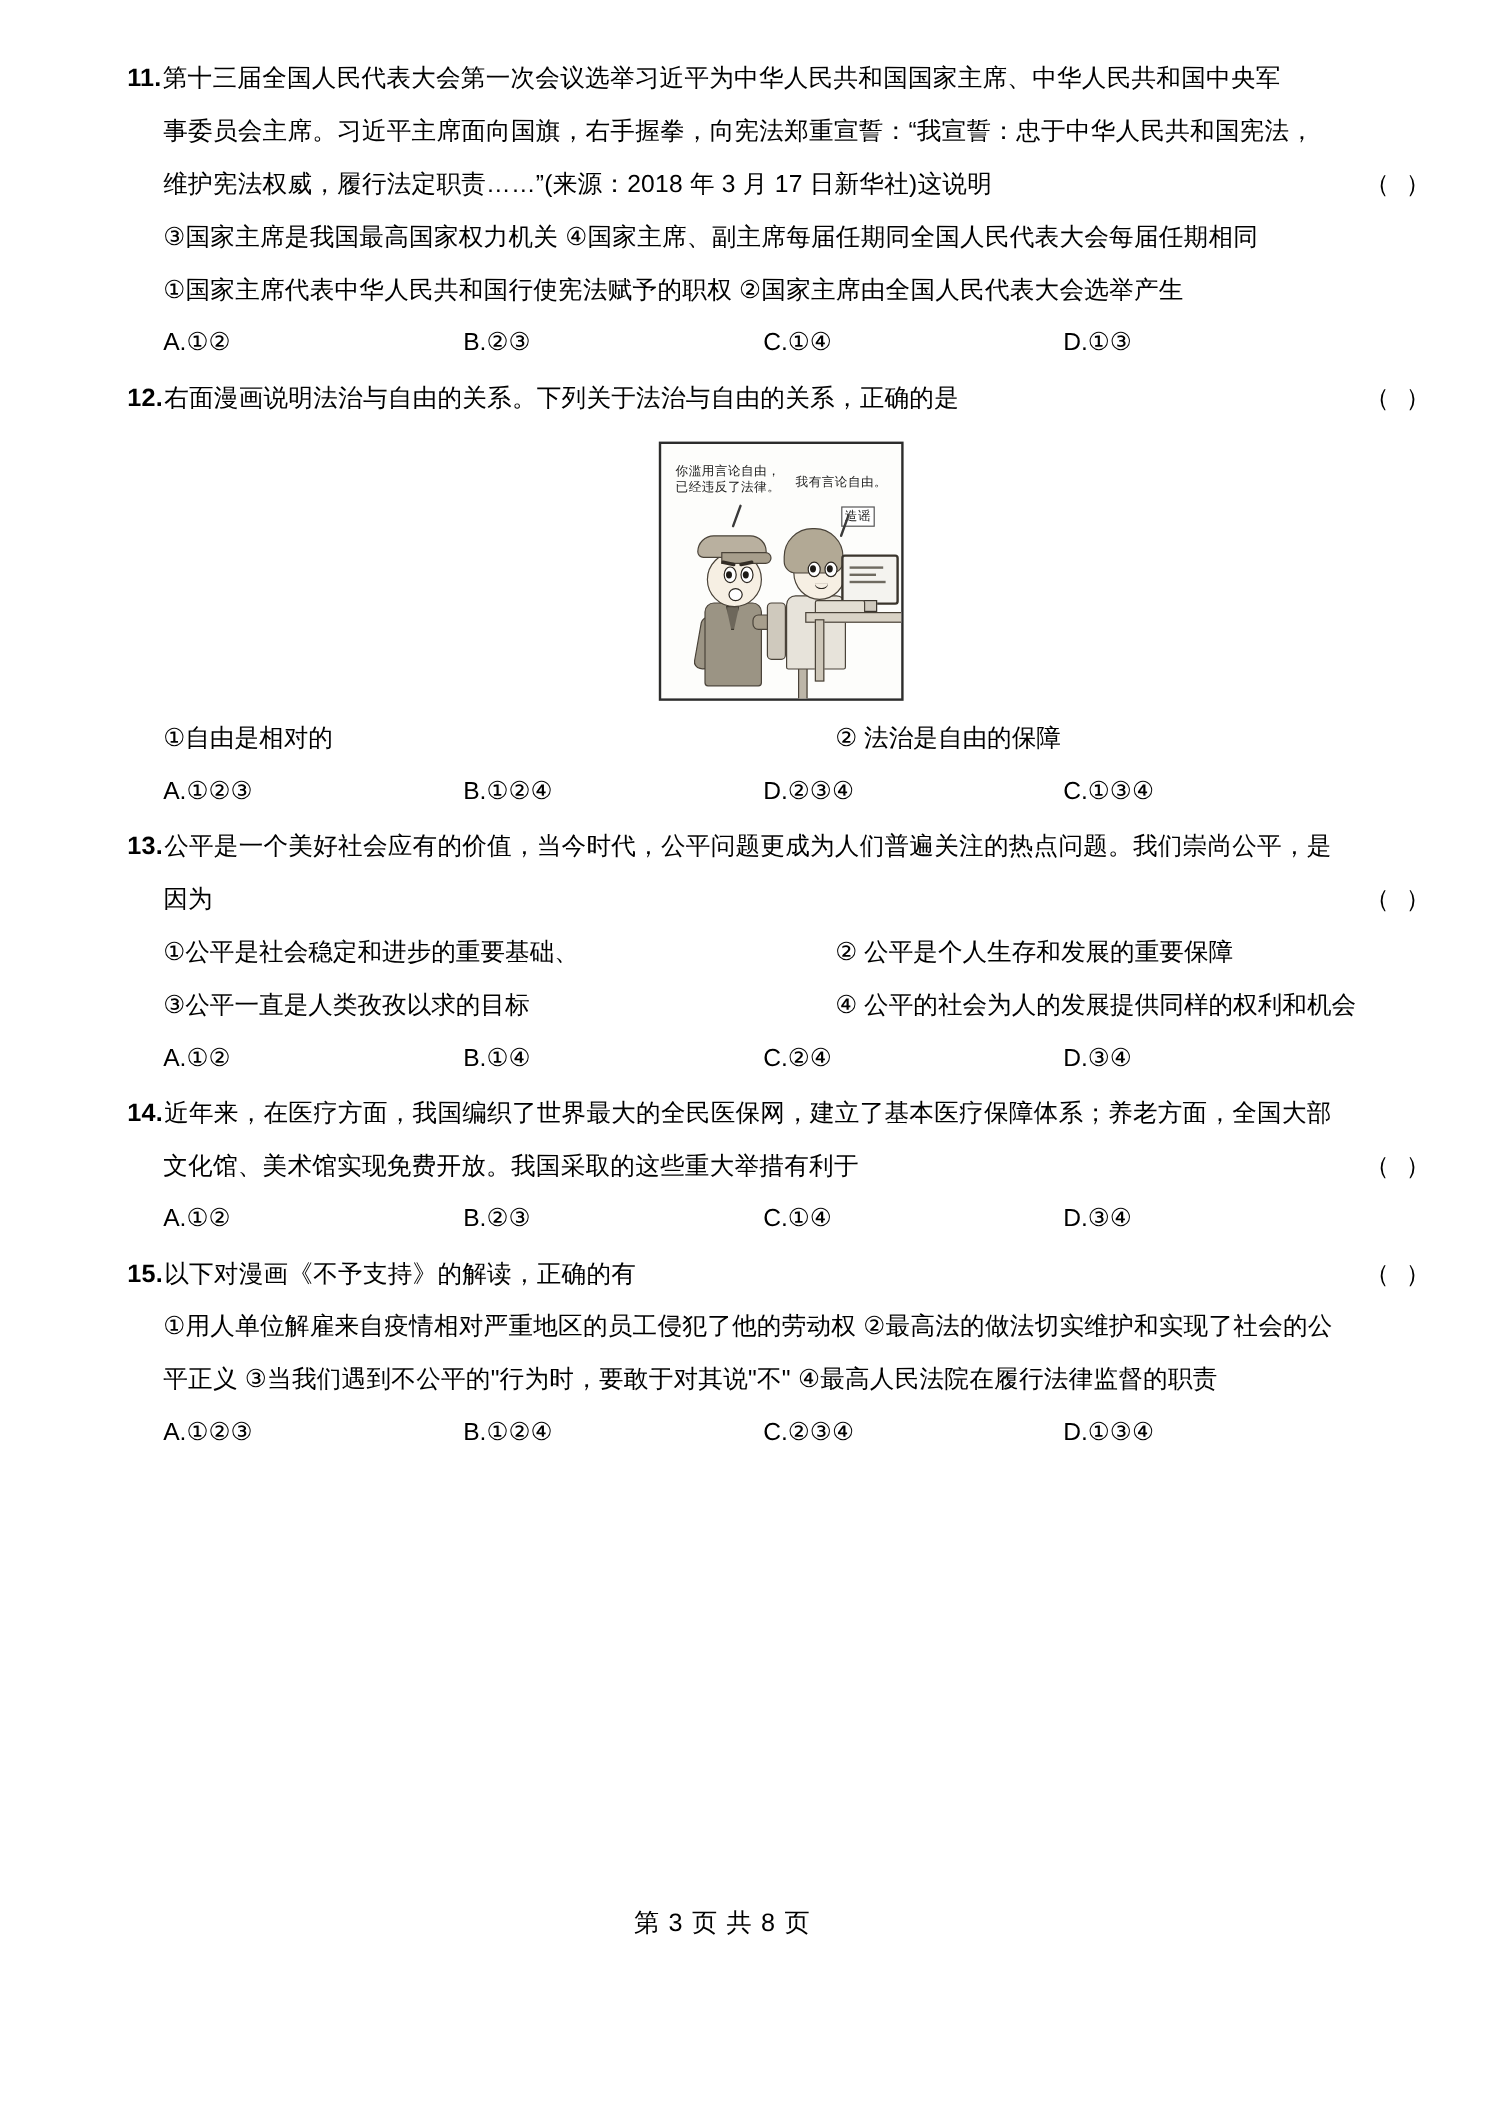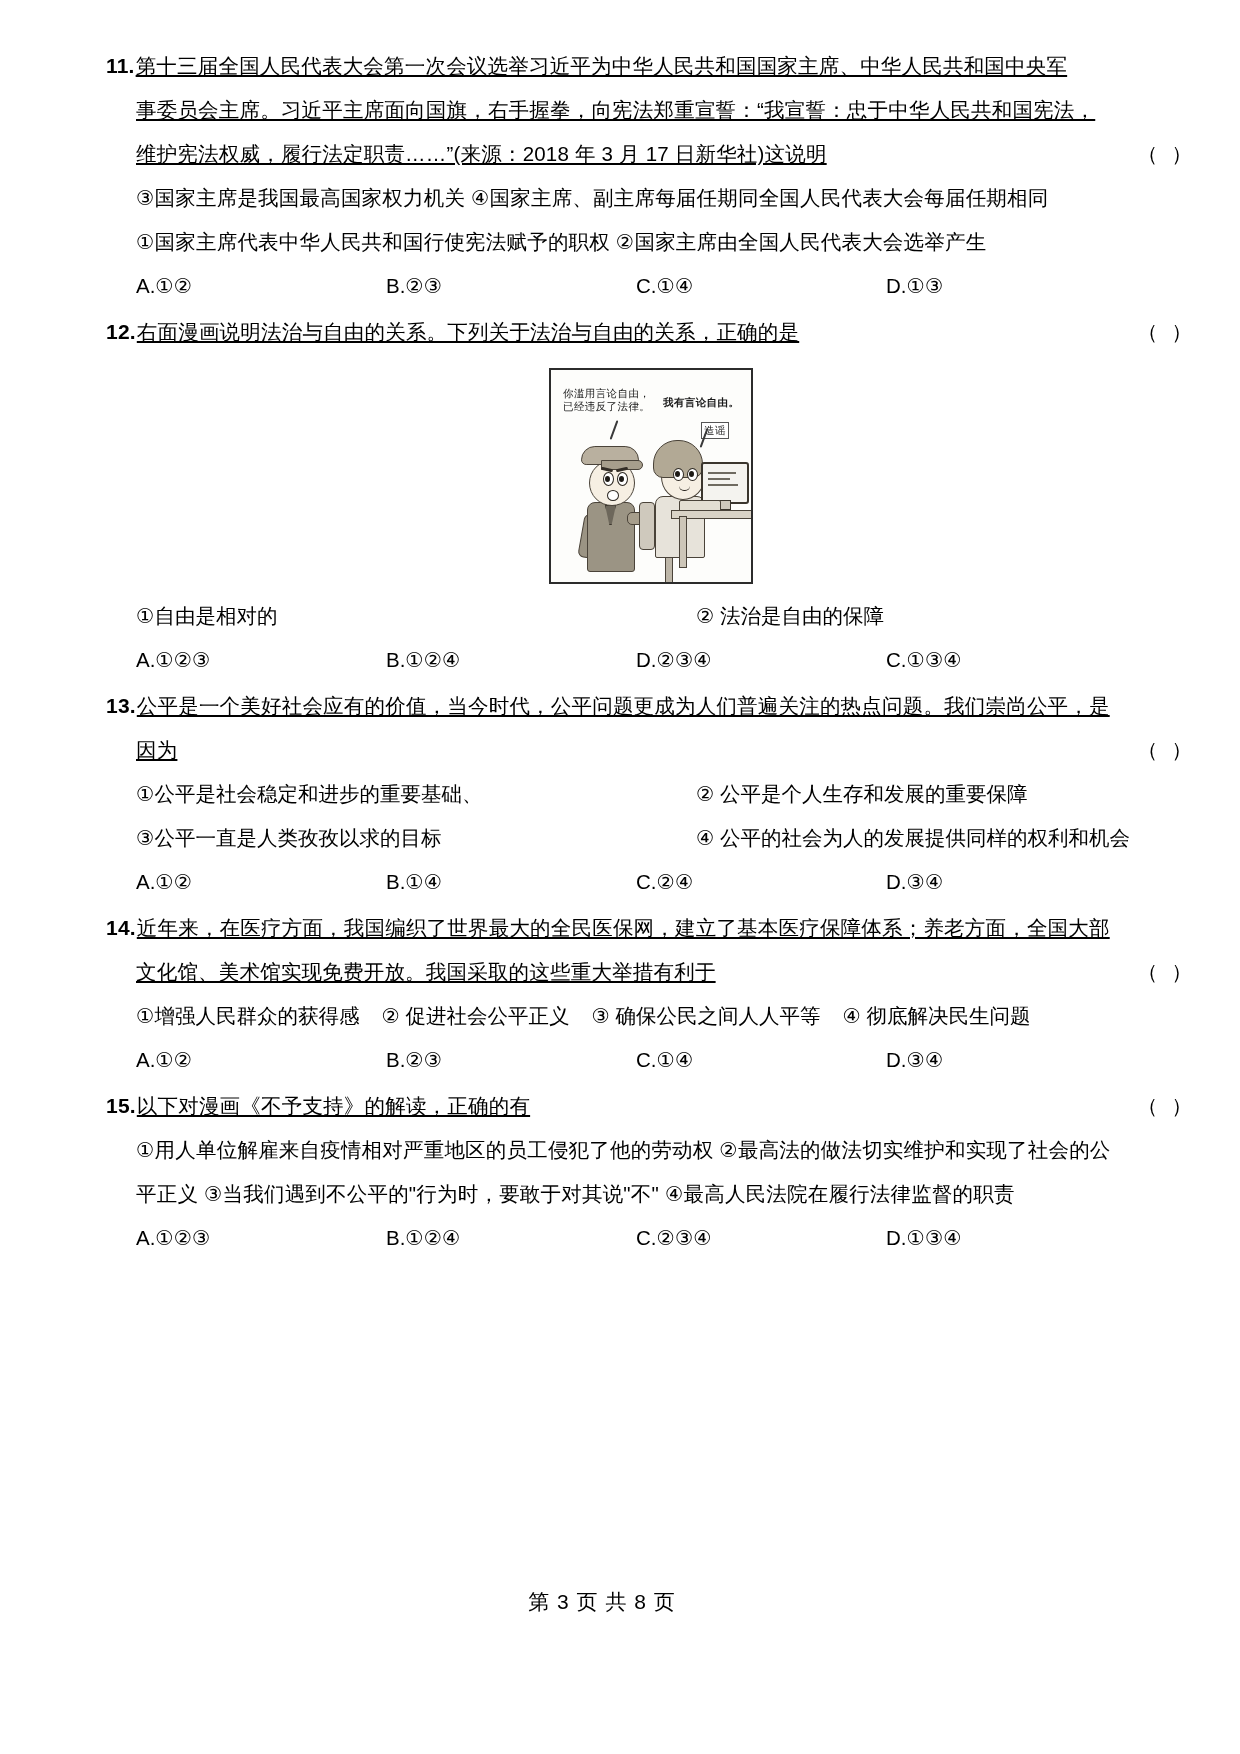--- a/index.html
+++ b/index.html
@@ -42,21 +42,20 @@
   }
 
   .qnum {
     flex: 0 0 auto;
     font-weight: bold;
     font-size: 21px;
     padding-right: 1px;
   }
   .qtext {
     flex: 1 1 auto;
-    text-decoration: underline;
   }
   .indent {
     padding-left: 30px;
   }
   .paren {
     flex: 0 0 auto;
     margin-left: auto;
     padding-left: 16px;
     letter-spacing: 4px;
   }
@@ -102,21 +101,21 @@
   .comic .bubble-text {
     position: absolute;
     font-family: "DejaVu Serif", "Liberation Serif", serif;
     font-size: 10.5px;
     line-height: 13px;
     color: #1a1a1a;
     white-space: pre-line;
     letter-spacing: 0.4px;
   }
   .c-left-text { left: 12px; top: 17px; }
-  .c-right-text { left: 112px; top: 26px; font-weight: bold; }
+  .c-right-text { left: 112px; top: 26px; }
   .c-label-text {
     left: 150px; top: 52px;
     font-size: 9px;
     border: 1px solid #555;
     padding: 1px 2px;
     background: #fff;
   }
   .tail {
     position: absolute;
     width: 2px;
@@ -402,26 +401,20 @@
 
     <div class="q-block">
       <div class="line">
         <span class="qnum">14.</span>
         <span class="qtext">近年来，在医疗方面，我国编织了世界最大的全民医保网，建立了基本医疗保障体系；养老方面，全国大部</span>
       </div>
       <div class="line indent">
         <span class="qtext">文化馆、美术馆实现免费开放。我国采取的这些重大举措有利于</span>
         <span class="paren">（   ）</span>
       </div>
-      <div class="subopts flow">
-        <div>①增强人民群众的获得感</div>
-        <div>② 促进社会公平正义</div>
-        <div>③ 确保公民之间人人平等</div>
-        <div>④ 彻底解决民生问题</div>
-      </div>
       <div class="choices">
         <div>A.①②</div>
         <div>B.②③</div>
         <div>C.①④</div>
         <div>D.③④</div>
       </div>
     </div>
 
     <div class="q-block">
       <div class="line">

